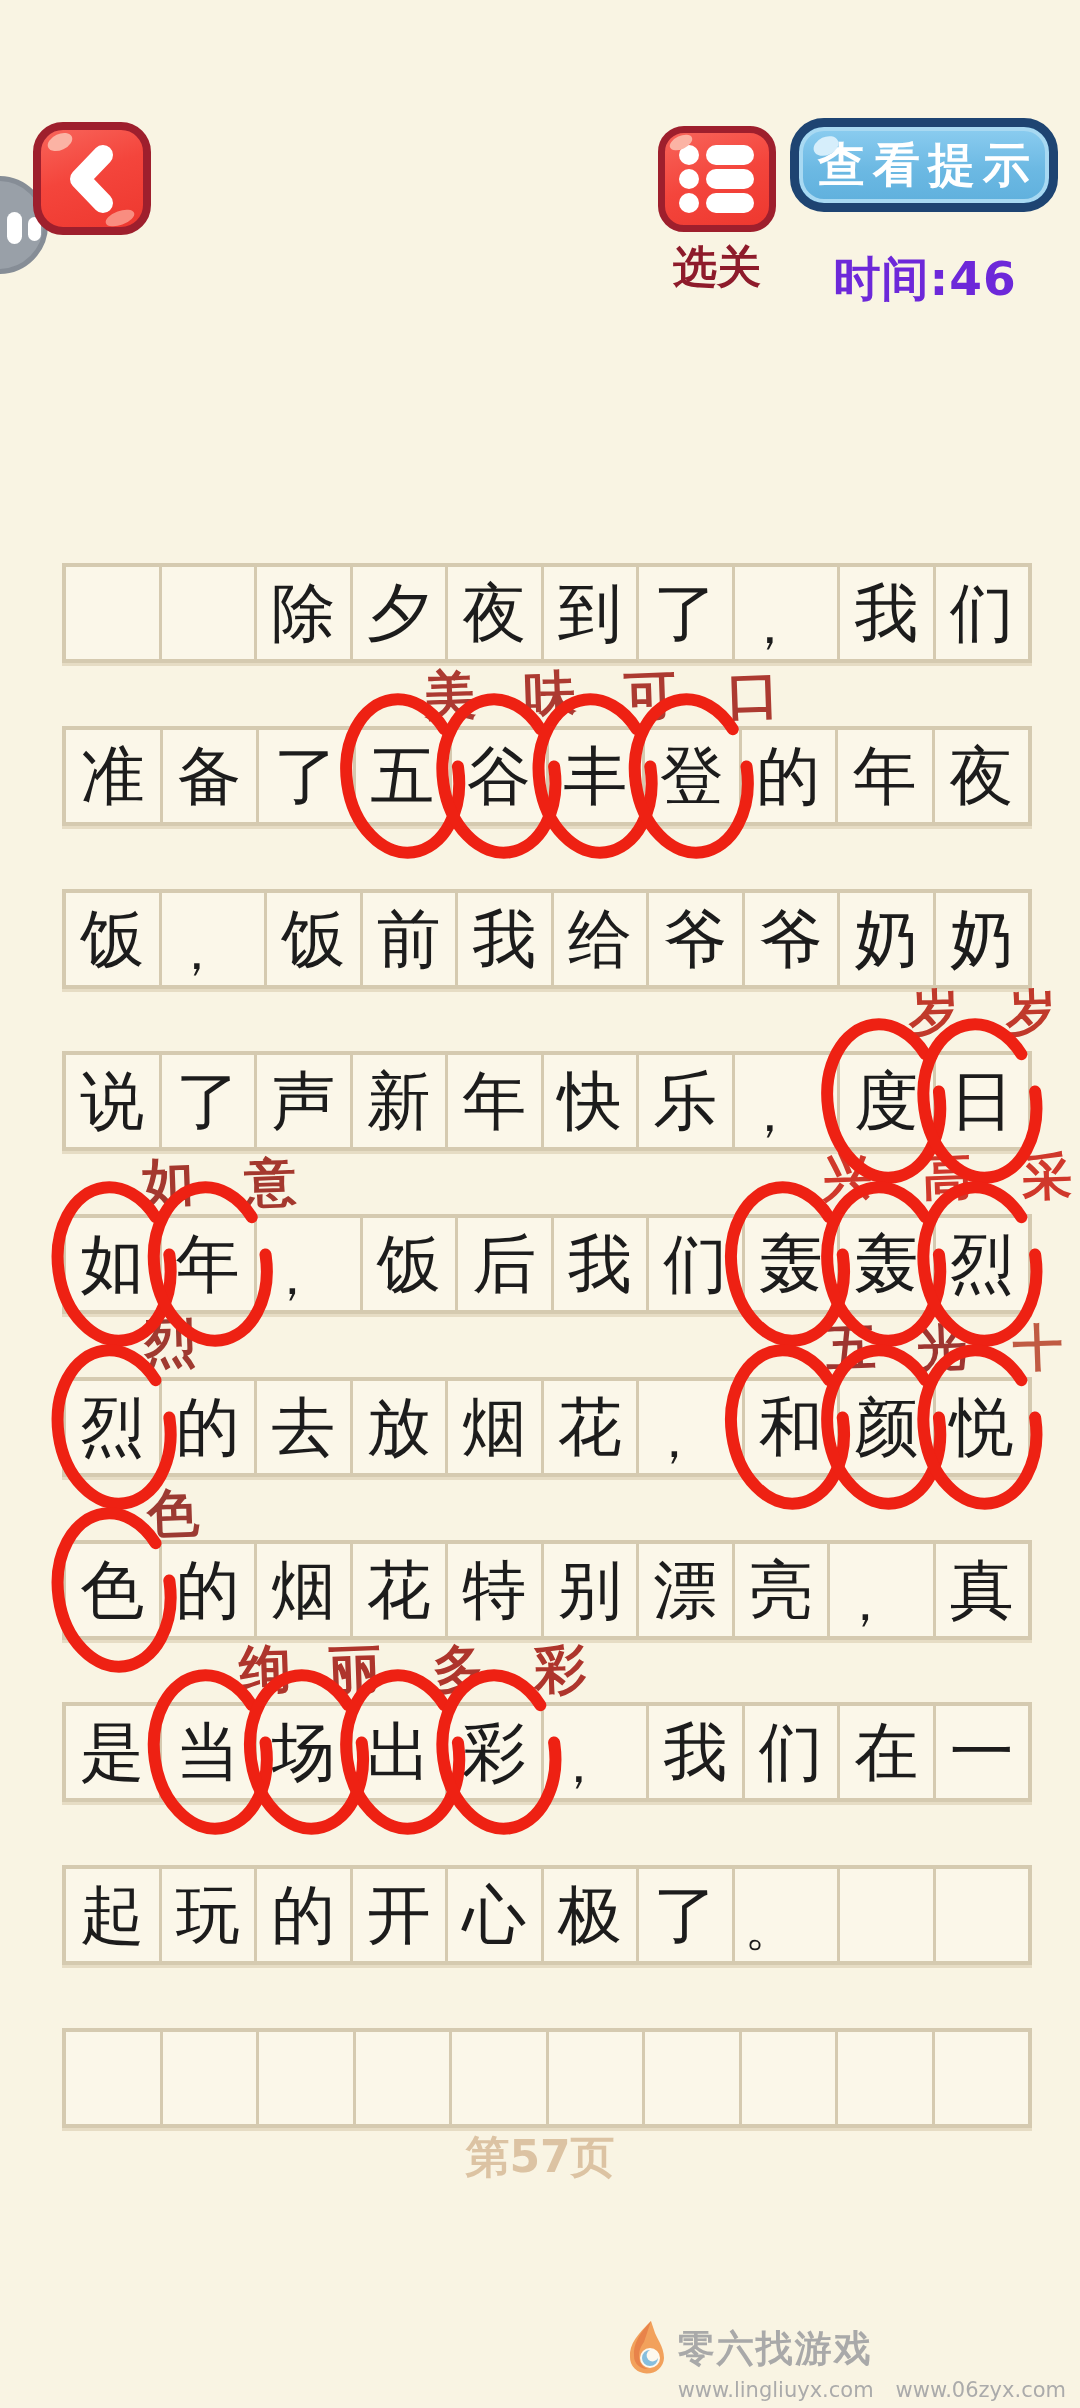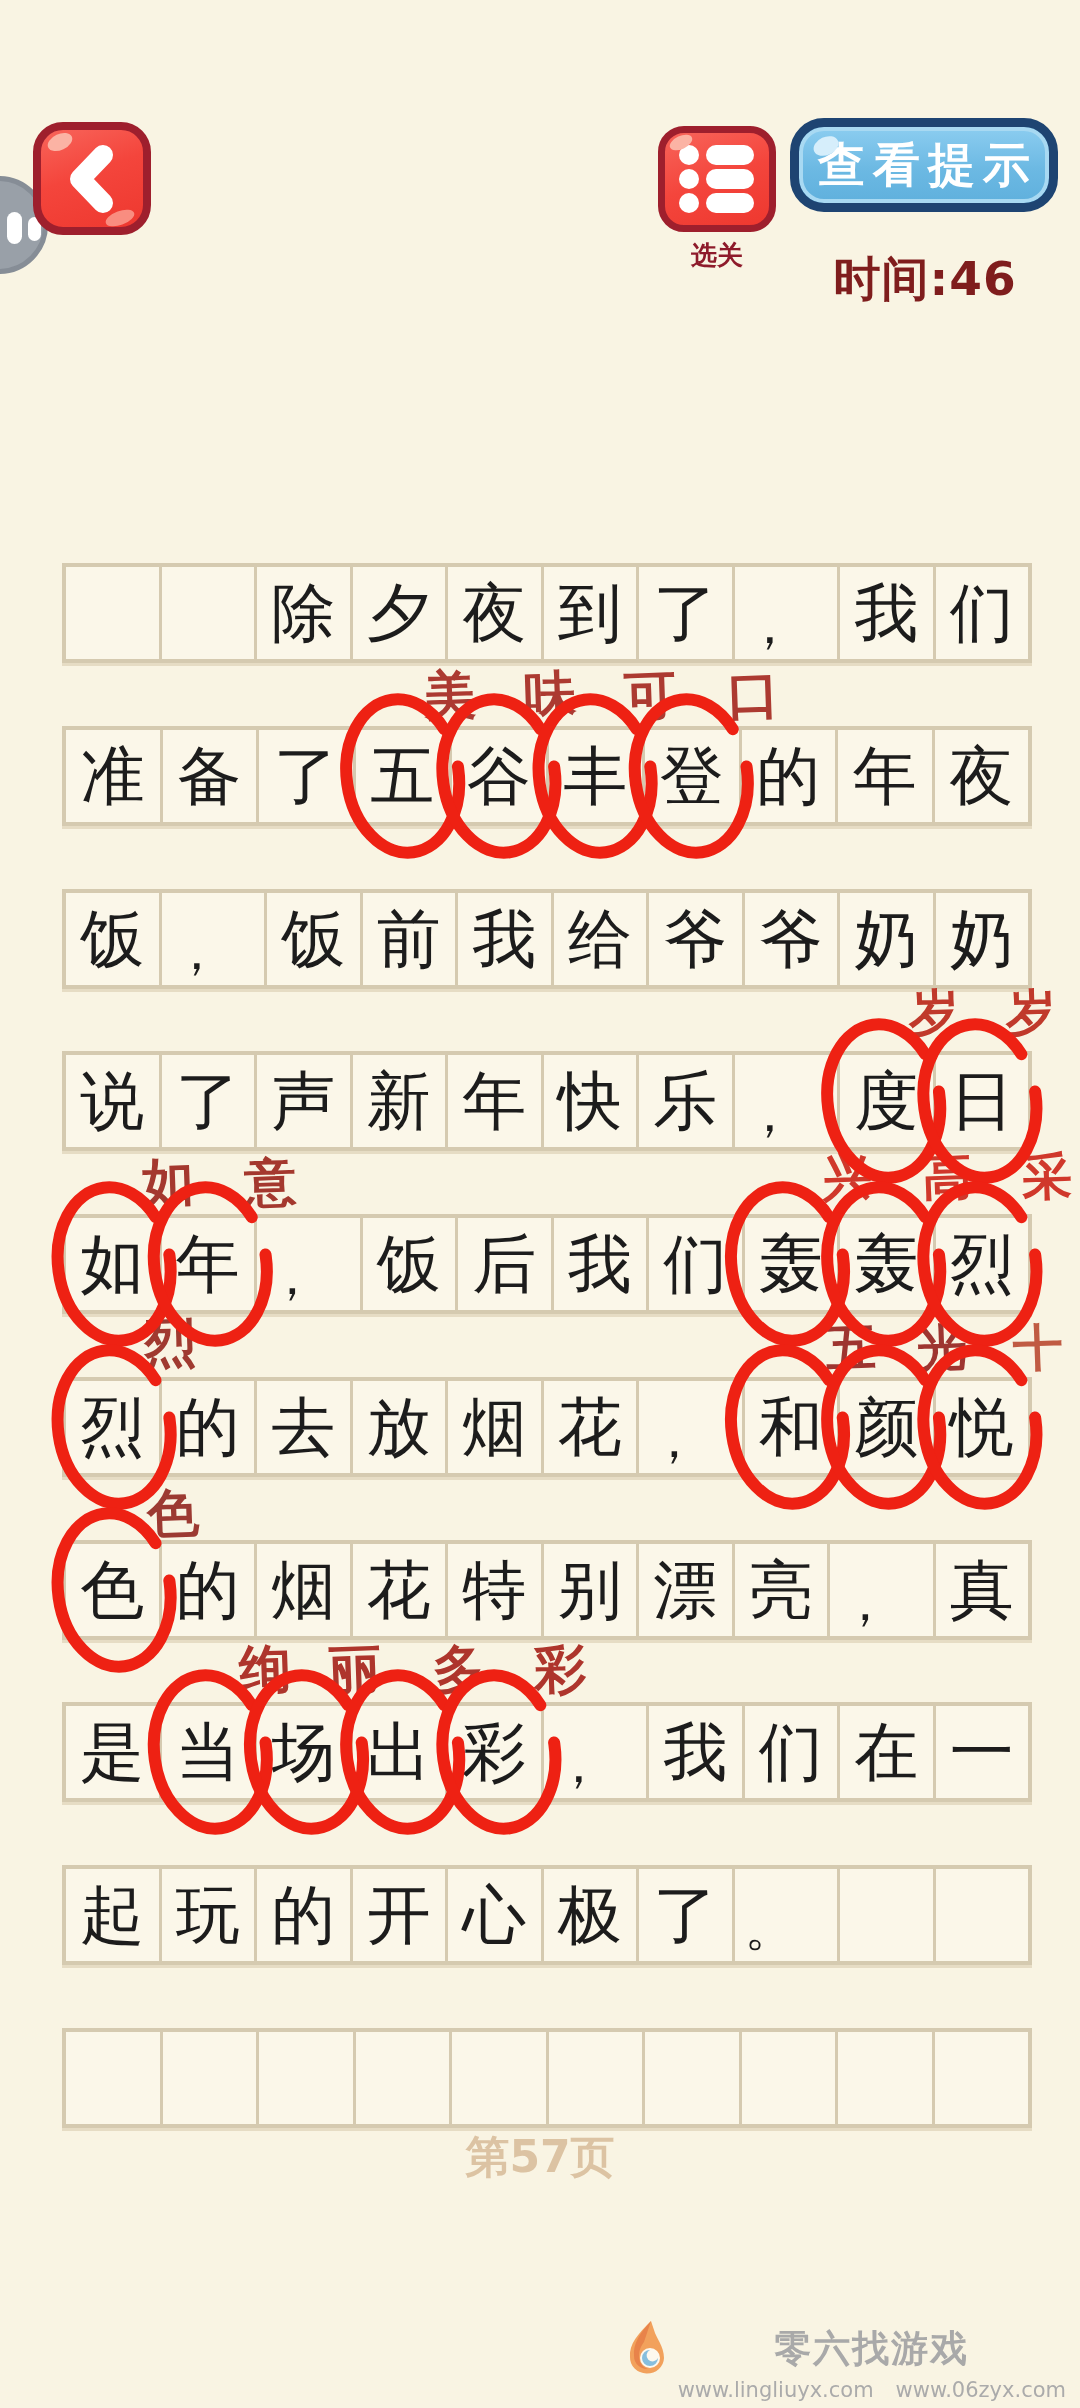--- a/index.html
+++ b/index.html
@@ -22,33 +22,33 @@
   .btn-back:after{content:"";position:absolute;right:8px;bottom:2px;width:30px;height:14px;border-radius:50%;
     background:#f98d80;transform:rotate(-20deg);}
 
   
   .btn-level{position:absolute;left:658px;top:126px;width:118px;height:106px;border-radius:26px;
     background:linear-gradient(160deg,#f8645a 0%,#f4453c 50%,#ee382f 100%);
     border:7px solid #9e1f2d;box-sizing:border-box;display:flex;align-items:center;justify-content:center;}
   .btn-level:before{content:"";position:absolute;left:4px;top:3px;width:24px;height:13px;border-radius:50%;
     background:#fbb3a4;transform:rotate(-25deg);}
   .lbl-level{position:absolute;left:658px;top:238px;width:118px;text-align:center;
-    color:#8e1b2b;font-weight:bold;font-size:26px;}
+    color:#8e1b2b;font-weight:bold;font-size:44px;}
 
   
   .btn-hint{position:absolute;left:790px;top:118px;width:268px;height:94px;border-radius:34px;
     background:linear-gradient(180deg,#8ccdf0 0%,#6cb9e3 55%,#5fb0dd 100%);
     border:9px solid #1e4472;box-sizing:border-box;display:flex;align-items:center;justify-content:center;
     box-shadow:inset 0 0 0 4px #a8d9f2;}
   .btn-hint:before{content:"";position:absolute;left:14px;top:10px;width:26px;height:18px;border-radius:50%;
     background:#d6eefb;transform:rotate(-25deg);}
   .btn-hint span{color:#ffffff;font-weight:bold;font-size:47px;letter-spacing:8px;text-indent:8px;}
 
   .timer{position:absolute;left:792px;top:248px;width:266px;text-align:center;
-    color:#7f1d1d;font-weight:bold;font-size:47px;letter-spacing:1px;}
+    color:#6d28d9;font-weight:bold;font-size:47px;letter-spacing:1px;}
 
   .instruction{position:absolute;left:30px;top:282px;color:#a07038;font-weight:bold;font-size:43px;}
 
   
   .grid-row{position:absolute;left:62px;width:970px;height:100px;display:flex;
     border:4px solid #d5cab0;box-sizing:border-box;background:#fbf7e9;
     box-shadow:0 3px 0 rgba(186,166,126,.30);}
   .grid-cell{flex:1;border-right:3px solid #d5cab0;box-sizing:border-box;
     display:flex;align-items:center;justify-content:center;
     font-size:64px;color:#1c1c1c;line-height:1;}
@@ -58,21 +58,21 @@
   #circles{position:absolute;left:0;top:0;width:1080px;height:2408px;pointer-events:none;z-index:4;}
 
   .ann{position:absolute;font-weight:bold;z-index:3;line-height:1;transform:translate(-50%,-50%) rotate(-2deg);}
 
   .page-footer{position:absolute;left:0;top:2128px;width:1080px;text-align:center;
     color:#dcc3a3;font-weight:bold;font-size:44px;}
 
   
   .watermark{position:absolute;right:14px;bottom:6px;display:flex;align-items:flex-end;z-index:5;}
   .wm-logo{display:block;margin-right:10px;margin-bottom:28px;}
-  .wm-title{color:#a9a9a9;font-size:37px;font-weight:bold;letter-spacing:2px;text-align:center;}
+  .wm-title{color:#a9a9a9;font-size:37px;font-weight:bold;letter-spacing:2px;text-align:left;}
   .wm-urls{color:#ababab;font-size:21px;margin-top:4px;display:flex;gap:22px;justify-content:flex-end;}
 </style>
 </head>
 <body>
 
 <div class="stage">
 
   <div class="float-handle">
     <span class="bar b1"></span>
     <span class="bar b2"></span>

